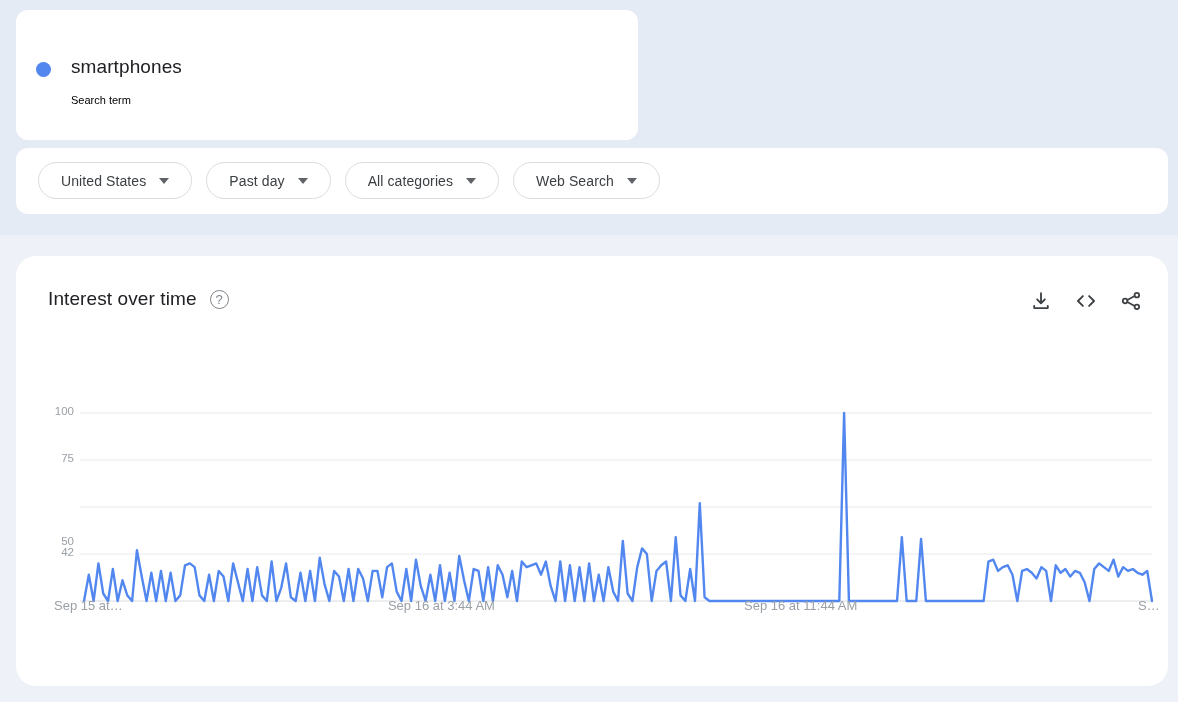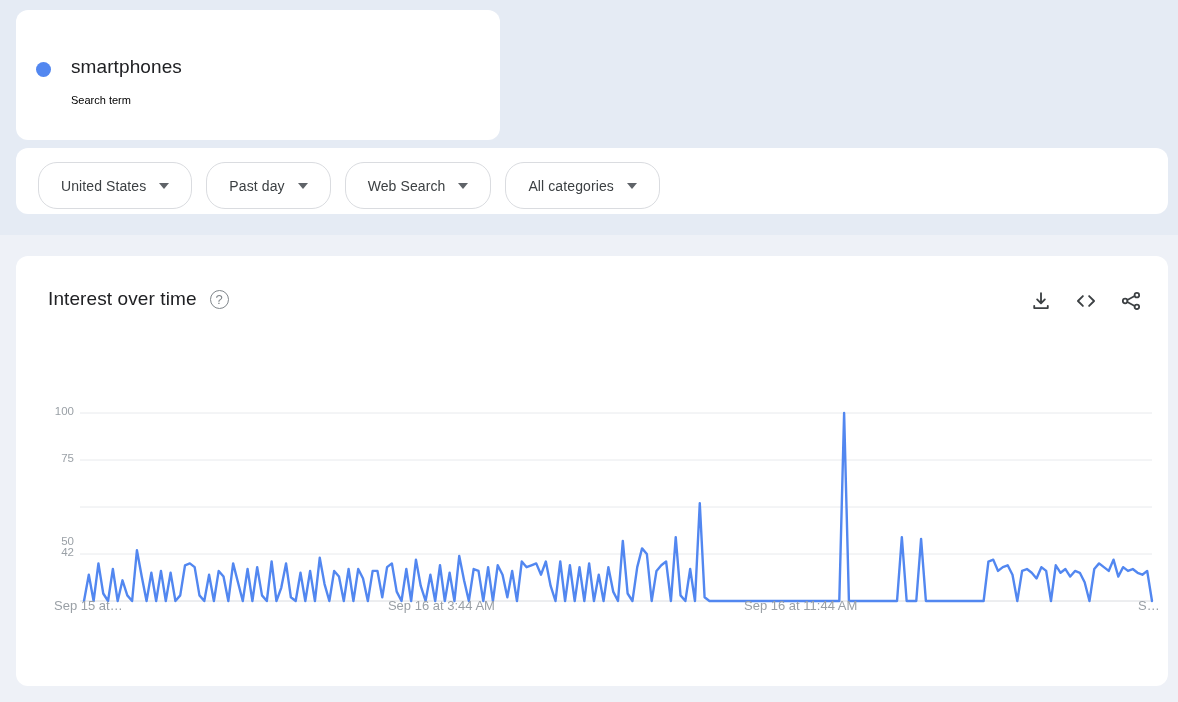--- a/index.html
+++ b/index.html
@@ -31,21 +31,21 @@
 
   
   .term-row {
     position: absolute;
     left: 16px; top: 10px;
     width: 1152px; height: 130px;
     display: flex;
     gap: 12px;
   }
   .term-card {
-    width: 484px;
+    width: 622px;
     background: #ffffff;
     border-radius: 12px;
     position: relative;
   }
   .term-inner {
     position: absolute;
     left: 20px;
     top: 45px;
     display: flex;
     align-items: flex-start;
@@ -115,21 +115,21 @@
     background: #ffffff;
     border-radius: 12px;
   }
   .filters {
     position: absolute;
     left: 22px; top: 14px;
     display: flex;
     gap: 14px;
   }
   .filter-btn {
-    height: 47px;
+    height: 37px;
     border: 1px solid #dadce0;
     border-radius: 19px;
     background: #fff;
     display: flex;
     align-items: center;
     justify-content: center;
     gap: 13px;
     padding: 0 22px;
     cursor: pointer;
     box-sizing: border-box;
@@ -147,21 +147,21 @@
     border-top: 6px solid #5f6368;
     flex: none;
   }
 
   
   .chart-card {
     position: absolute;
     left: 16px; top: 256px;
     width: 1152px; height: 430px;
     background: #ffffff;
-    border-radius: 12px;
+    border-radius: 20px;
     overflow: hidden;
   }
   .chart-head {
     position: absolute;
     left: 32px; top: 32px;
     display: flex;
     align-items: center;
     gap: 13px;
   }
   .chart-title {
@@ -239,26 +239,26 @@
       <span class="filter-btn-label">United States</span>
       <span class="caret"></span>
     </div>
 
     <div class="filter-btn">
       <span class="filter-btn-label">Past day</span>
       <span class="caret"></span>
     </div>
 
     <div class="filter-btn">
+      <span class="filter-btn-label">All categories</span>
+      <span class="caret"></span>
+    </div>
+
+    <div class="filter-btn">
       <span class="filter-btn-label">Web Search</span>
-      <span class="caret"></span>
-    </div>
-
-    <div class="filter-btn">
-      <span class="filter-btn-label">All categories</span>
       <span class="caret"></span>
     </div>
 
   </div>
 </div>
 
 <div class="chart-card">
 
   <div class="chart-head">
     <div class="chart-title">Interest over time</div>

